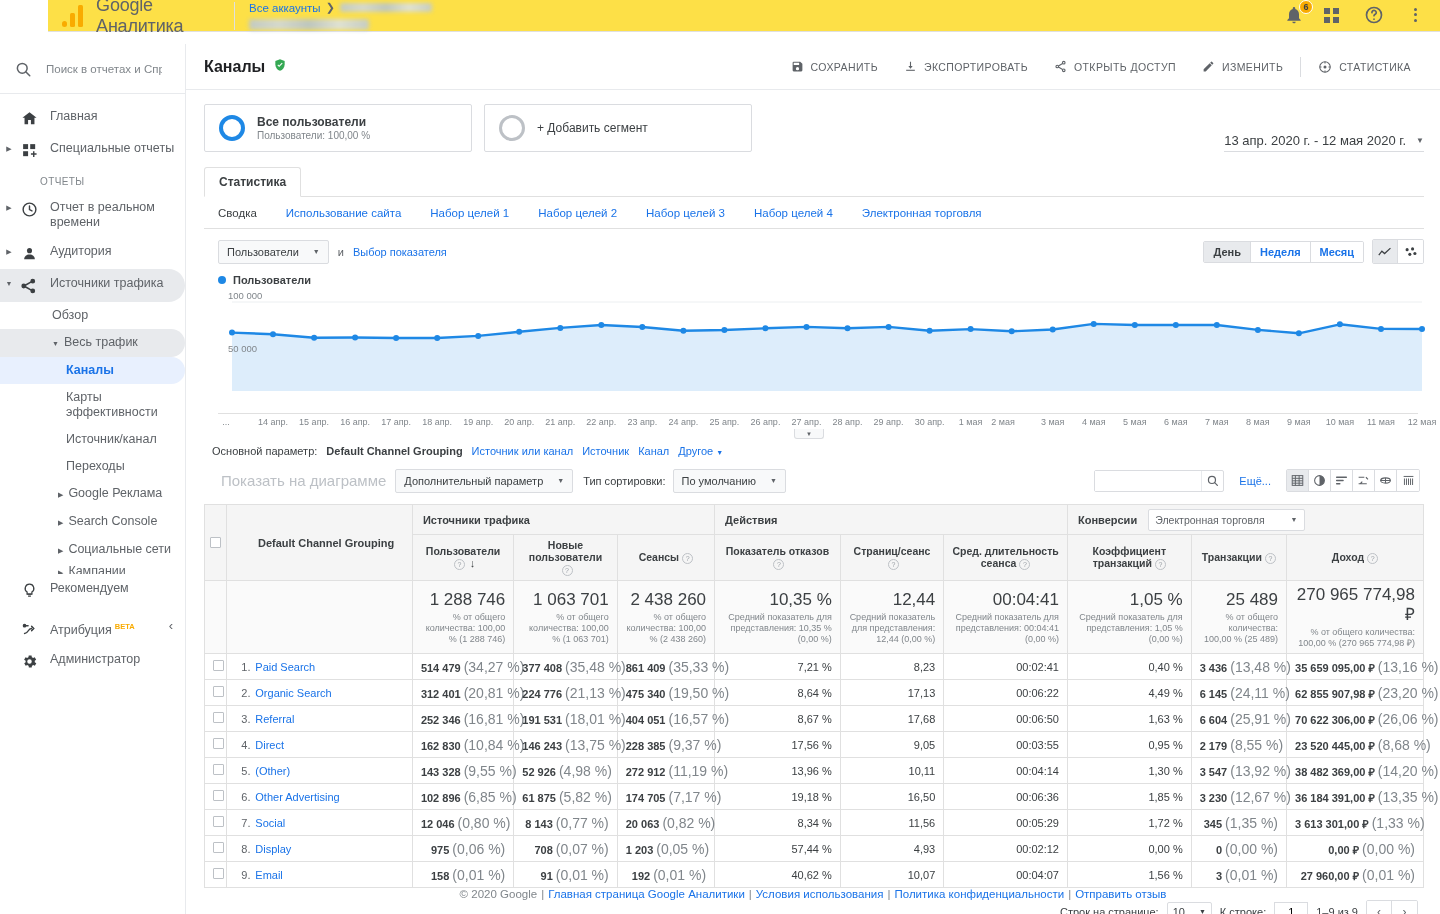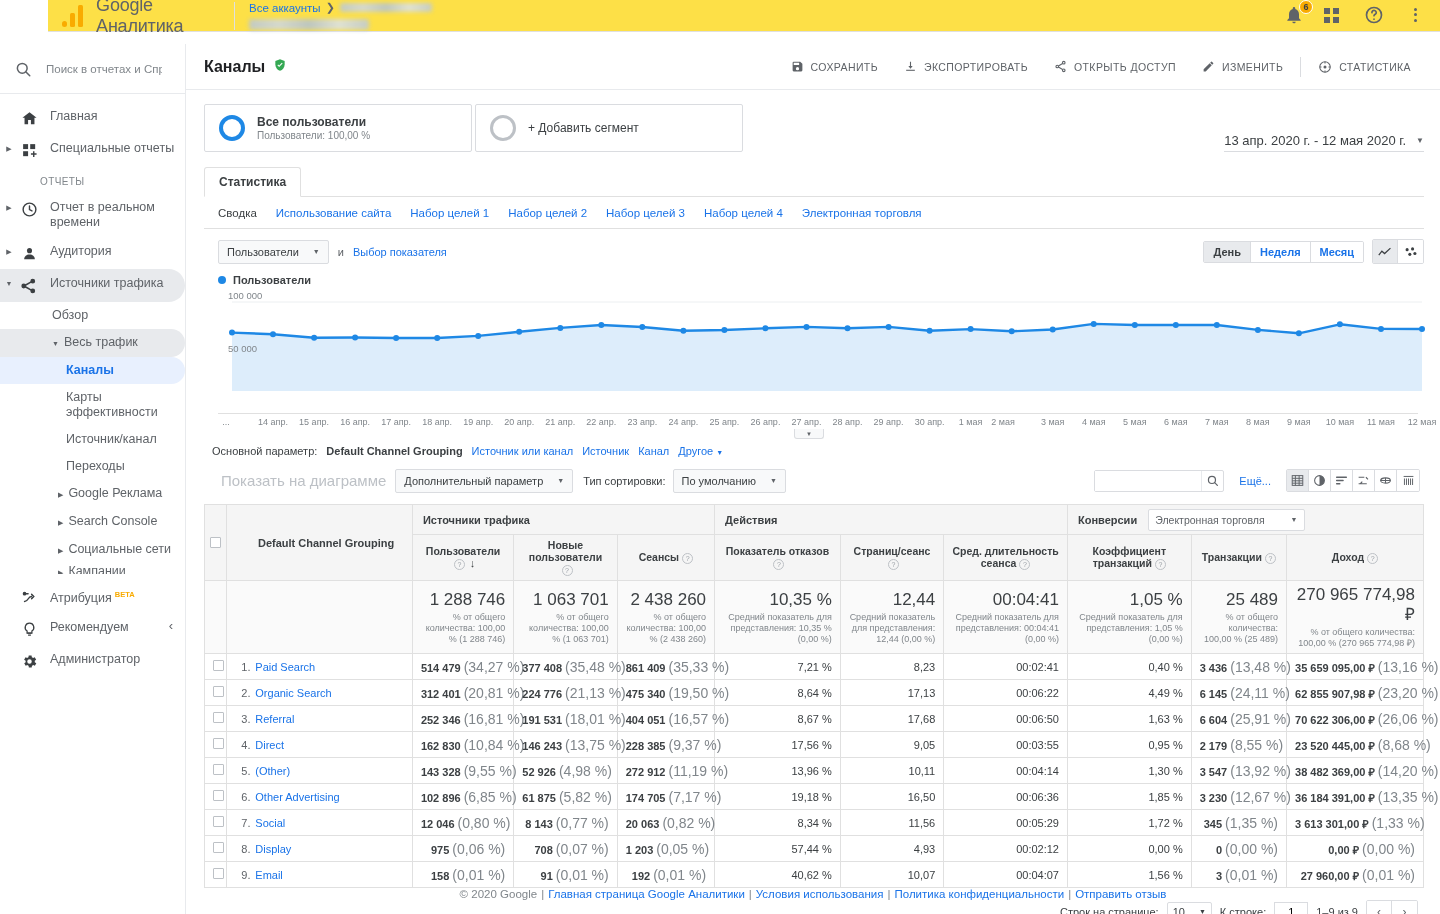--- a/index.html
+++ b/index.html
@@ -105,21 +105,21 @@
   .haction {
     display: flex; align-items: center; gap: 7px; font-size: 10.5px; color: #5f6368;
     letter-spacing: .4px; padding: 0 13px; cursor: pointer; height: 26px;
   }
   .haction svg { flex: 0 0 auto; }
   .hsep { width: 1px; height: 20px; background: #dadce0; margin: 0 4px; }
 
   .content { padding: 14px 16px 0 18px; }
 
   
-  .segments { display: flex; gap: 3px; align-items: center; }
+  .segments { display: flex; gap: 12px; align-items: center; }
   .segment {
     width: 268px; height: 48px; border: 1px solid #dadce0; border-radius: 2px;
     display: flex; align-items: center; padding: 0 14px; background: #fff;
   }
   .seg-ring { width: 26px; height: 26px; border-radius: 50%; border: 4px solid #1e88e5; margin-right: 12px; flex:0 0 auto;}
   .seg-ring.grey { border-color: #bdc1c6; border-width: 3px; }
   .seg-t1 { font-size: 12px; color: #3c4043; font-weight: bold; line-height: 14px; }
   .seg-t2 { font-size: 10px; color: #80868b; line-height: 13px; }
   .seg-add { font-size: 12px; color: #3c4043; }
   .daterange {
@@ -129,21 +129,21 @@
   }
   .seg-row { display: flex; align-items: flex-end; }
 
   
   .tabstrip { margin-top: 14px; border-bottom: 1px solid #e0e0e0; display: flex; }
   .tab-main {
     font-size: 12px; color: #3c4043; font-weight: bold; padding: 7px 14px;
     border: 1px solid #e0e0e0; border-bottom: 1px solid #fff; border-radius: 3px 3px 0 0;
     position: relative; top: 1px; background: #fff; cursor: pointer;
   }
-  .subtabs { display: flex; gap: 19px; padding: 10px 2px 9px 14px; border-bottom: 1px solid #e0e0e0; }
+  .subtabs { display: flex; gap: 29px; padding: 10px 2px 9px 14px; border-bottom: 1px solid #e0e0e0; }
   .subtab { font-size: 11.5px; color: #1a73e8; cursor: pointer; }
   .subtab.active { color: #3c4043; }
 
   
   .chart-controls { display: flex; align-items: center; padding: 10px 0 4px 14px; }
   .ddbtn {
     border: 1px solid #dadce0; background: #f8f9fa; border-radius: 2px; font-size: 11px;
     color: #3c4043; padding: 5px 8px; display: inline-flex; align-items: center; gap: 14px; cursor: pointer;
   }
   .ddbtn .car { font-size: 7px; color: #5f6368; }
@@ -398,41 +398,41 @@
       <div class="sub-item" style="padding-left:58px">
         <span class="tri">▶</span><span>Search Console</span>
       </div>
       <div class="sub-item" style="padding-left:58px">
         <span class="tri">▶</span><span>Социальные сети</span>
       </div>
       <div class="sub-item" style="padding-left:58px; height:10px; overflow:hidden; padding-top:0; padding-bottom:0;">
         <span class="tri">▶</span><span>Кампании</span>
       </div>
 
+      <div class="nav-item">
+        <span class="arrow"></span>
+        <span class="nic">
+          <svg width="17" height="17" viewBox="0 0 24 24" fill="none" stroke="#3c4043" stroke-width="1.8">
+              <path d="M9 17h6M10 20h4"></path>
+              <path d="M12 3a6 6 0 00-3.4 11v3h6.8v-3A6 6 0 0012 3z"></path>
+            </svg>
+        </span>
+        <span class="nlbl">Рекомендуем</span>
+      </div>
       <div class="nav-item" style="margin-top:6px">
         <span class="arrow"></span>
         <span class="nic">
           <svg width="17" height="17" viewBox="0 0 24 24" fill="none" stroke="#3c4043" stroke-width="2">
               <path d="M5 19c6 0 4-7 10-7" stroke-linecap="round"></path>
               <path d="M5 8h5" stroke-linecap="round"></path>
               <circle cx="5" cy="8" r="1.6" fill="#3c4043"></circle>
               <path d="M15 9l3 3-3 3" stroke-linecap="round"></path>
             </svg>
         </span>
         <span class="nlbl"><span>Атрибуция</span><span class="beta">BETA</span></span>
-      </div>
-      <div class="nav-item">
-        <span class="arrow"></span>
-        <span class="nic">
-          <svg width="17" height="17" viewBox="0 0 24 24" fill="none" stroke="#3c4043" stroke-width="1.8">
-              <path d="M9 17h6M10 20h4"></path>
-              <path d="M12 3a6 6 0 00-3.4 11v3h6.8v-3A6 6 0 0012 3z"></path>
-            </svg>
-        </span>
-        <span class="nlbl">Рекомендуем</span>
       </div>
       <div class="nav-item">
         <span class="arrow"></span>
         <span class="nic">
           <svg width="17" height="17" viewBox="0 0 24 24" fill="#3c4043">
               <path d="M19.4 13a7.8 7.8 0 000-2l2-1.6-2-3.4-2.4 1a7.6 7.6 0 00-1.7-1l-.4-2.6h-4l-.4 2.6c-.6.25-1.2.58-1.7 1l-2.4-1-2 3.4L6.6 11a7.8 7.8 0 000 2l-2 1.6 2 3.4 2.4-1c.5.42 1.1.75 1.7 1l.4 2.6h4l.4-2.6c.6-.25 1.2-.58 1.7-1l2.4 1 2-3.4zM12 15.2A3.2 3.2 0 1112 8.8a3.2 3.2 0 010 6.4z"></path>
             </svg>
         </span>
         <span class="nlbl">Администратор</span>
       </div>

